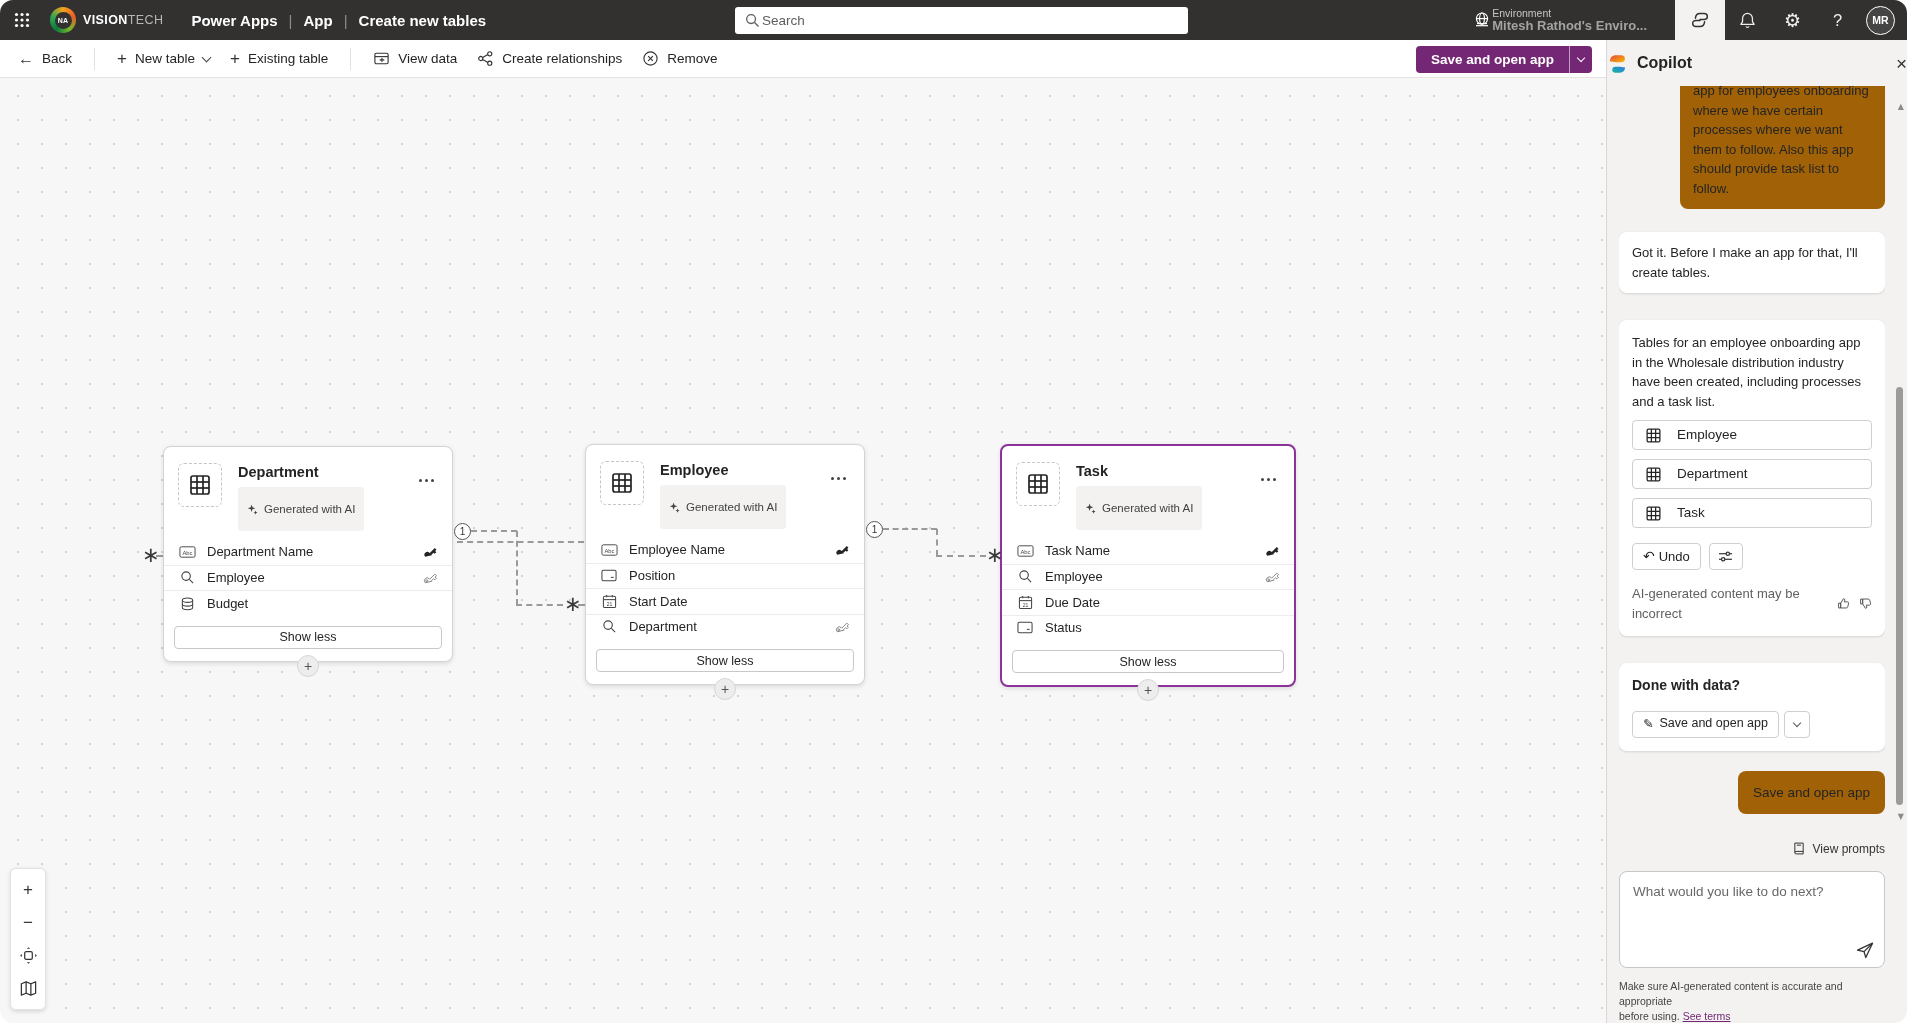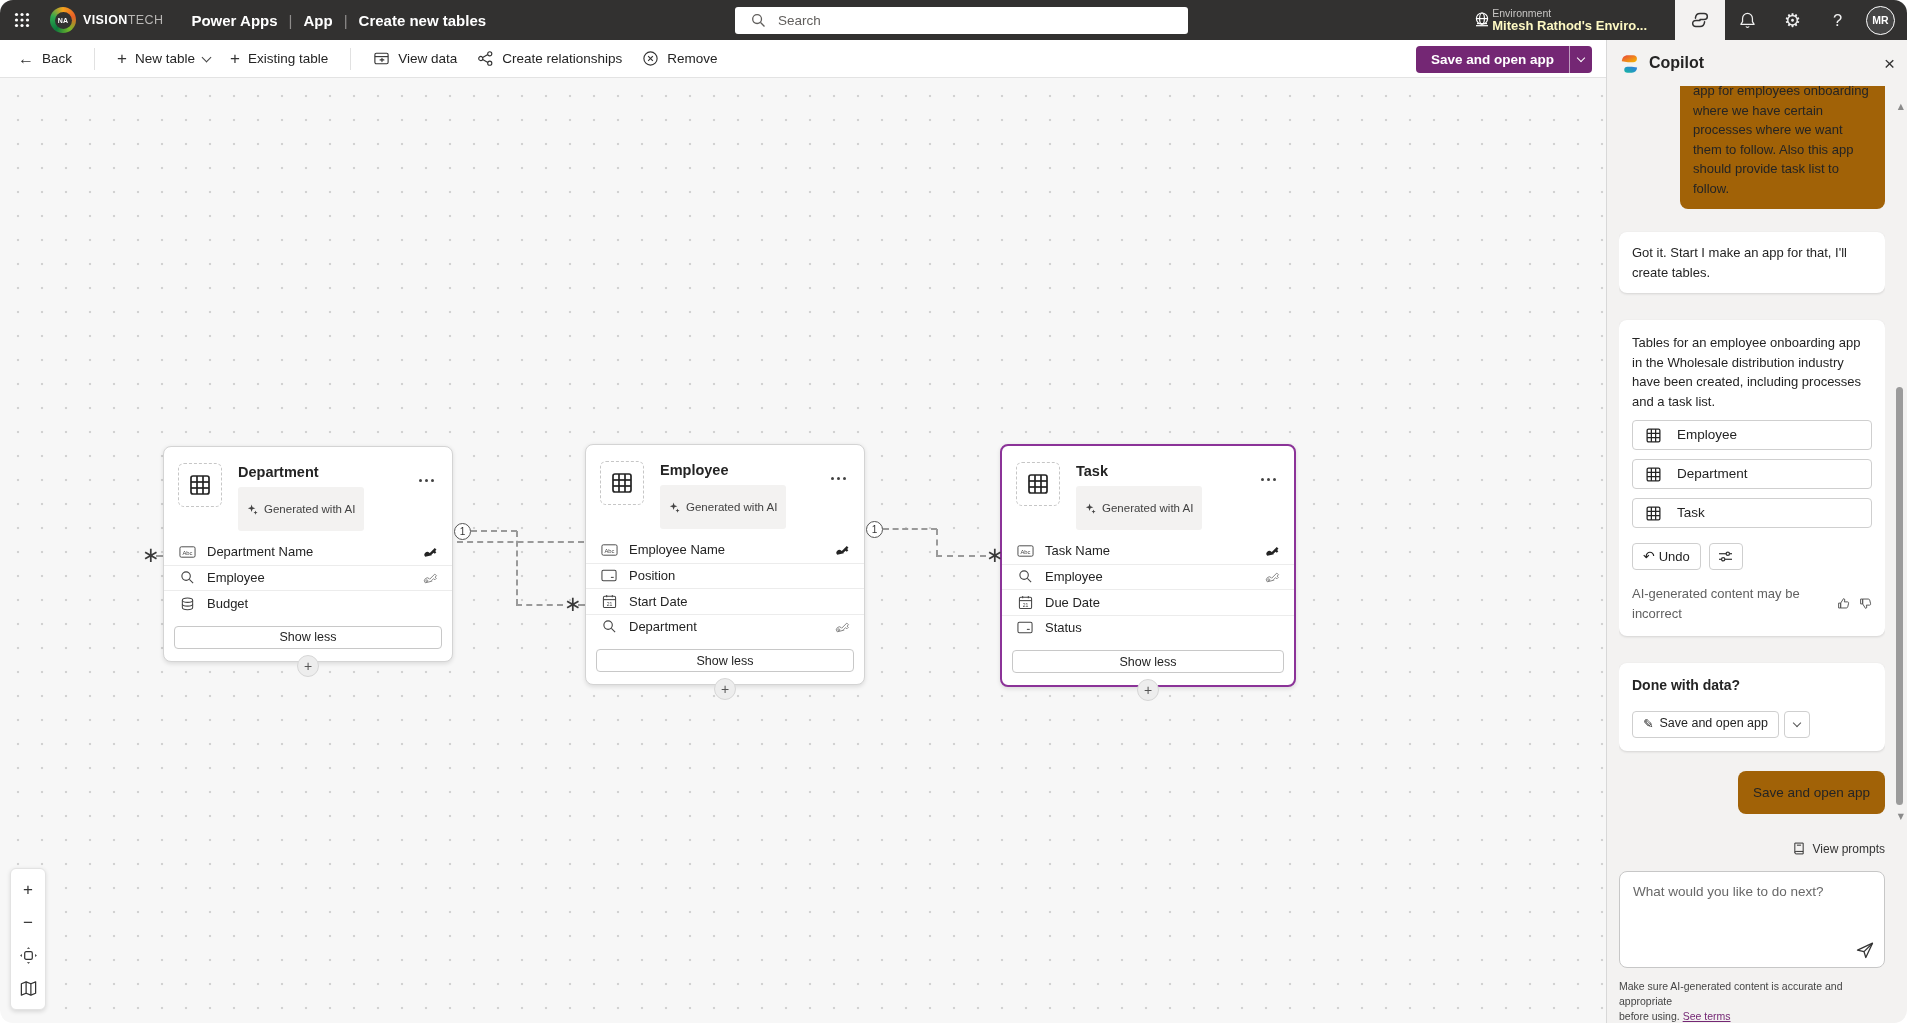--- a/index.html
+++ b/index.html
@@ -11,28 +11,28 @@
   .appbar { position:absolute; top:0; left:0; right:0; height:40px; background:#323130; color:#fff; display:flex; align-items:center; z-index:30; }
   .waffle { width:44px; height:40px; display:flex; align-items:center; justify-content:center; cursor:pointer; }
   .logo { display:flex; align-items:center; gap:7px; margin-left:6px; }
   .logo-ring { width:26px; height:26px; border-radius:50%; background:conic-gradient(#f6a21d,#e95e26,#76b82a,#0e7a3d,#2fa84f,#f6a21d); display:flex; align-items:center; justify-content:center; }
   .logo-ring-inner { width:17px; height:17px; border-radius:50%; background:#323130; color:#fff; font-size:7px; font-weight:bold; display:flex; align-items:center; justify-content:center; letter-spacing:.3px; }
   .logo-text { font-size:12.5px; letter-spacing:.4px; }
   .logo-text b { color:#fff; }
   .logo-text span { color:#b9b7b5; }
   .breadcrumb { display:flex; align-items:center; gap:11px; margin-left:28px; font-size:15px; font-weight:bold; }
   .crumb-sep { color:#8f8d8b; font-weight:normal; }
-  .searchbox { position:absolute; left:735px; top:7px; width:453px; height:27px; background:#fff; border-radius:3px; display:flex; align-items:center; padding:0 16px; gap:12px; }
+  .searchbox { position:absolute; left:735px; top:7px; width:453px; height:27px; background:#fff; border-radius:3px; display:flex; align-items:center; padding:0 10px; gap:2px; }
   .searchbox input { border:none; outline:none; flex:1; font-size:13.5px; color:#242424; font-family:inherit; background:transparent; }
   .searchbox input::placeholder { color:#605e5c; }
   .bar-right { position:absolute; right:0; top:0; height:40px; display:flex; align-items:center; }
   .env { display:flex; align-items:center; gap:0; margin-right:28px; cursor:pointer; }
   .env-txt { line-height:1.15; }
   .env-label { font-size:10.5px; color:#c8c6c4; }
-  .env-name { font-size:13px; font-weight:bold; color:#fef9c3; }
+  .env-name { font-size:13px; font-weight:bold; color:#a3a3a3; }
   .copilot-tab { width:50px; height:40px; background:#f3f2f1; display:flex; align-items:center; justify-content:center; cursor:pointer; }
   .bar-iconbtn { width:45px; height:40px; display:flex; align-items:center; justify-content:center; color:#f0f0f0; cursor:pointer; }
   .gear-glyph { font-family:"DejaVu Sans",sans-serif; font-size:19px; line-height:1; }
   .help-glyph { font-size:16.5px; }
   .avatar { width:29px; height:29px; border-radius:50%; background:#454545; border:1.5px solid #fff; color:#fff; font-size:10.5px; font-weight:bold; display:flex; align-items:center; justify-content:center; margin:0 12px 0 6px; cursor:pointer; }
 
   
   .cmdbar { position:absolute; top:40px; left:0; width:1606px; height:38px; background:#fff; border-bottom:1px solid #e3e3e3; display:flex; align-items:center; font-size:13.5px; color:#242424; z-index:20; }
   .cmd-item { display:flex; align-items:center; gap:8px; padding:0 10px; height:38px; cursor:pointer; white-space:nowrap; }
   .cmd-item:first-child { padding-left:18px; }
@@ -70,21 +70,21 @@
   .rel-v { position:absolute; width:0; border-left:2px dashed #9a9a9a; }
   .rel-one { position:absolute; width:17px; height:17px; border:1.3px solid #555; border-radius:50%; background:#fff; font-size:10px; color:#333; display:flex; align-items:center; justify-content:center; z-index:2; }
   .rel-many { position:absolute; font-size:21px; color:#3a3a3a; line-height:1; z-index:2; font-family:"DejaVu Sans",sans-serif; }
 
   
   .zoom-panel { position:absolute; left:10px; top:790px; width:36px; background:#fff; border:1px solid #e3e3e3; border-radius:6px; box-shadow:0 1.6px 4px rgba(0,0,0,.12); display:flex; flex-direction:column; align-items:center; padding:4px 0; }
   .zoom-btn { width:36px; height:33px; display:flex; align-items:center; justify-content:center; color:#333; font-size:17px; cursor:pointer; }
 
   
   .copilot { position:absolute; top:40px; right:0; width:301px; bottom:0; background:#f3f2f1; border-left:1px solid #d8d8d8; z-index:25; }
-  .cp-head { height:46px; display:flex; align-items:center; padding:0 12px; gap:9px; }
+  .cp-head { height:46px; display:flex; align-items:center; padding:0 0; gap:9px; }
   .cp-title { font-size:16px; font-weight:bold; color:#242424; flex:1; }
   .cp-close { font-size:19px; color:#333; cursor:pointer; line-height:1; }
   .chat { position:absolute; top:46px; left:12px; right:22px; bottom:0; overflow:hidden; }
   .bubble { border-radius:8px; padding:11px 13px; font-size:13px; line-height:19.5px; color:#242424; }
   .bubble.user { background:#a16207; margin-left:auto; }
   .bubble.bot { background:#fff; box-shadow:0 1px 2.5px rgba(0,0,0,.13); }
   .b1 { width:205px; margin-top:-16px; }
   .b2 { margin-top:23px; }
   .cp-card { margin-top:27px; background:#fff; border-radius:8px; box-shadow:0 1px 2.5px rgba(0,0,0,.13); padding:13px; font-size:13px; line-height:19.5px; color:#242424; }
   .chip { height:30px; border:1px solid #cfcfcf; border-radius:4px; background:#fff; display:flex; align-items:center; gap:15px; padding:0 12px; margin-top:9px; font-size:13.5px; cursor:pointer; }
@@ -559,21 +559,21 @@
       <div class="bubble user b1">
         <div>app for employees onboarding</div>
         <div>where we have certain</div>
         <div>processes where we want</div>
         <div>them to follow. Also this app</div>
         <div>should provide task list to</div>
         <div>follow.</div>
       </div>
 
       <div class="bubble bot b2">
-        <div>Got it. Start I make an app for that, I'll</div>
+        <div>Got it. Before I make an app for that, I'll</div>
         <div>create tables.</div>
       </div>
 
       <div class="cp-card">
         <div>Tables for an employee onboarding app</div>
         <div>in the Wholesale distribution industry</div>
         <div>have been created, including processes</div>
         <div>and a task list.</div>
 
         <div class="chip">

